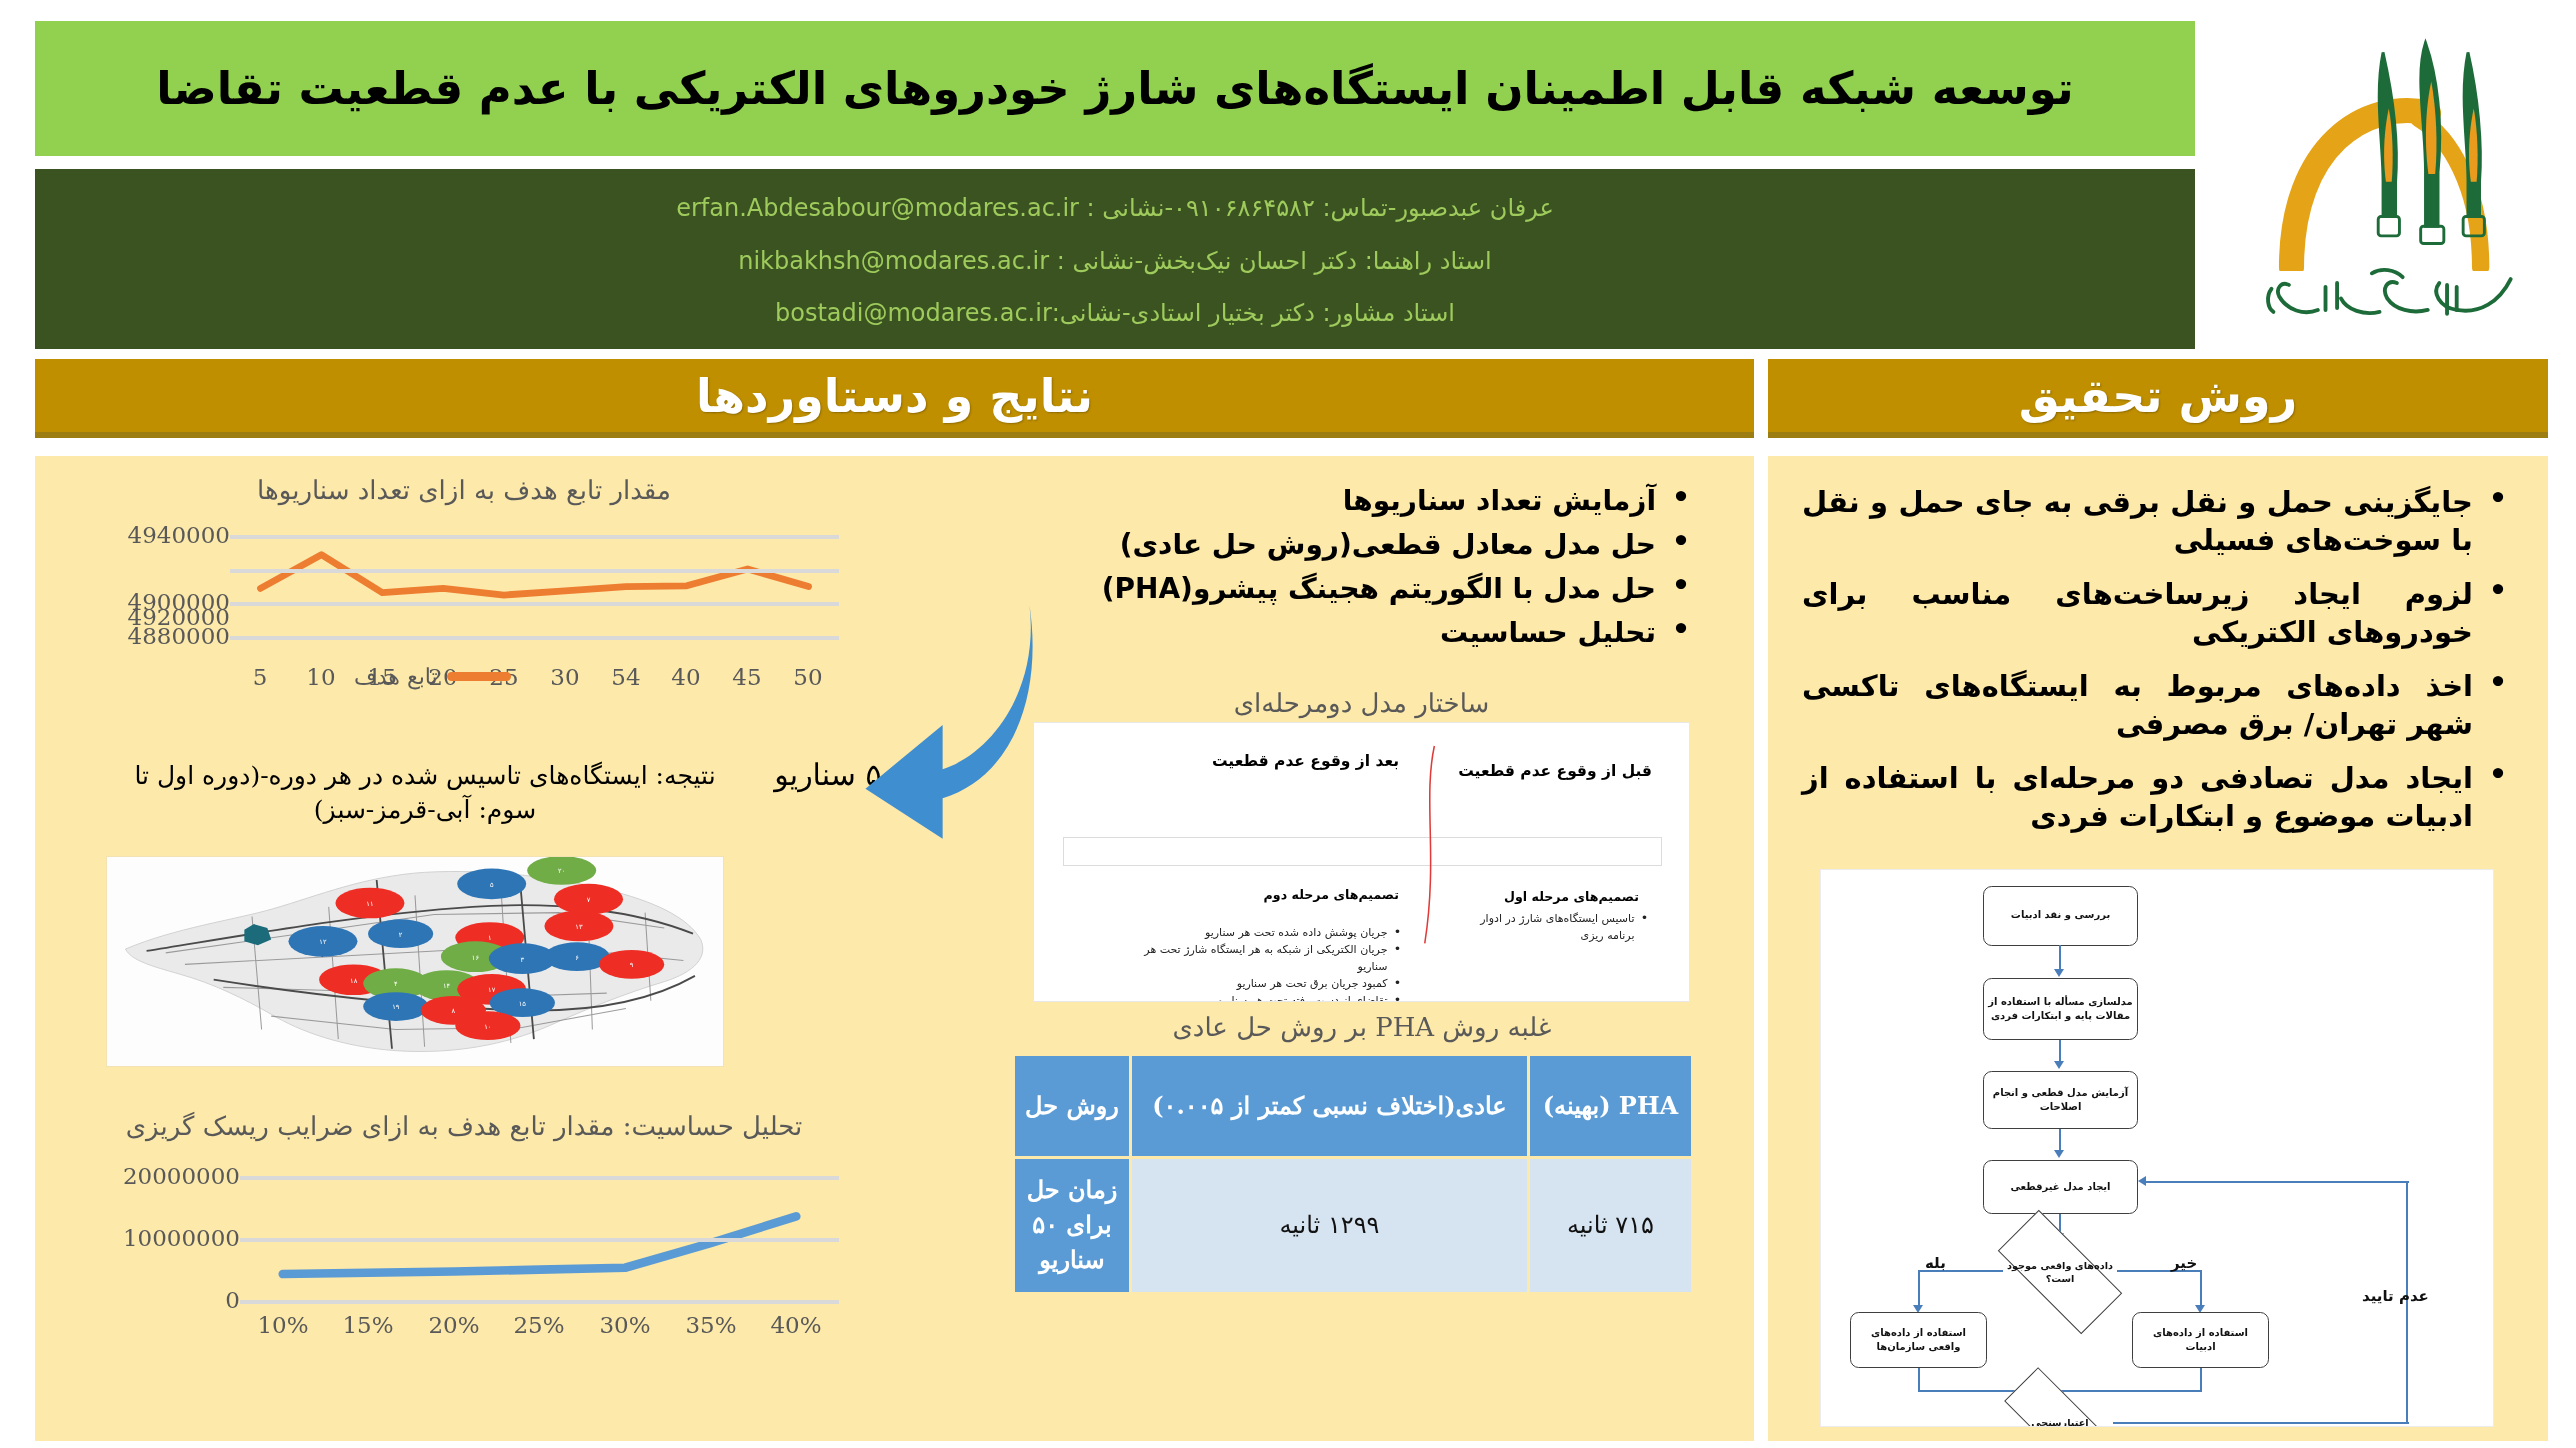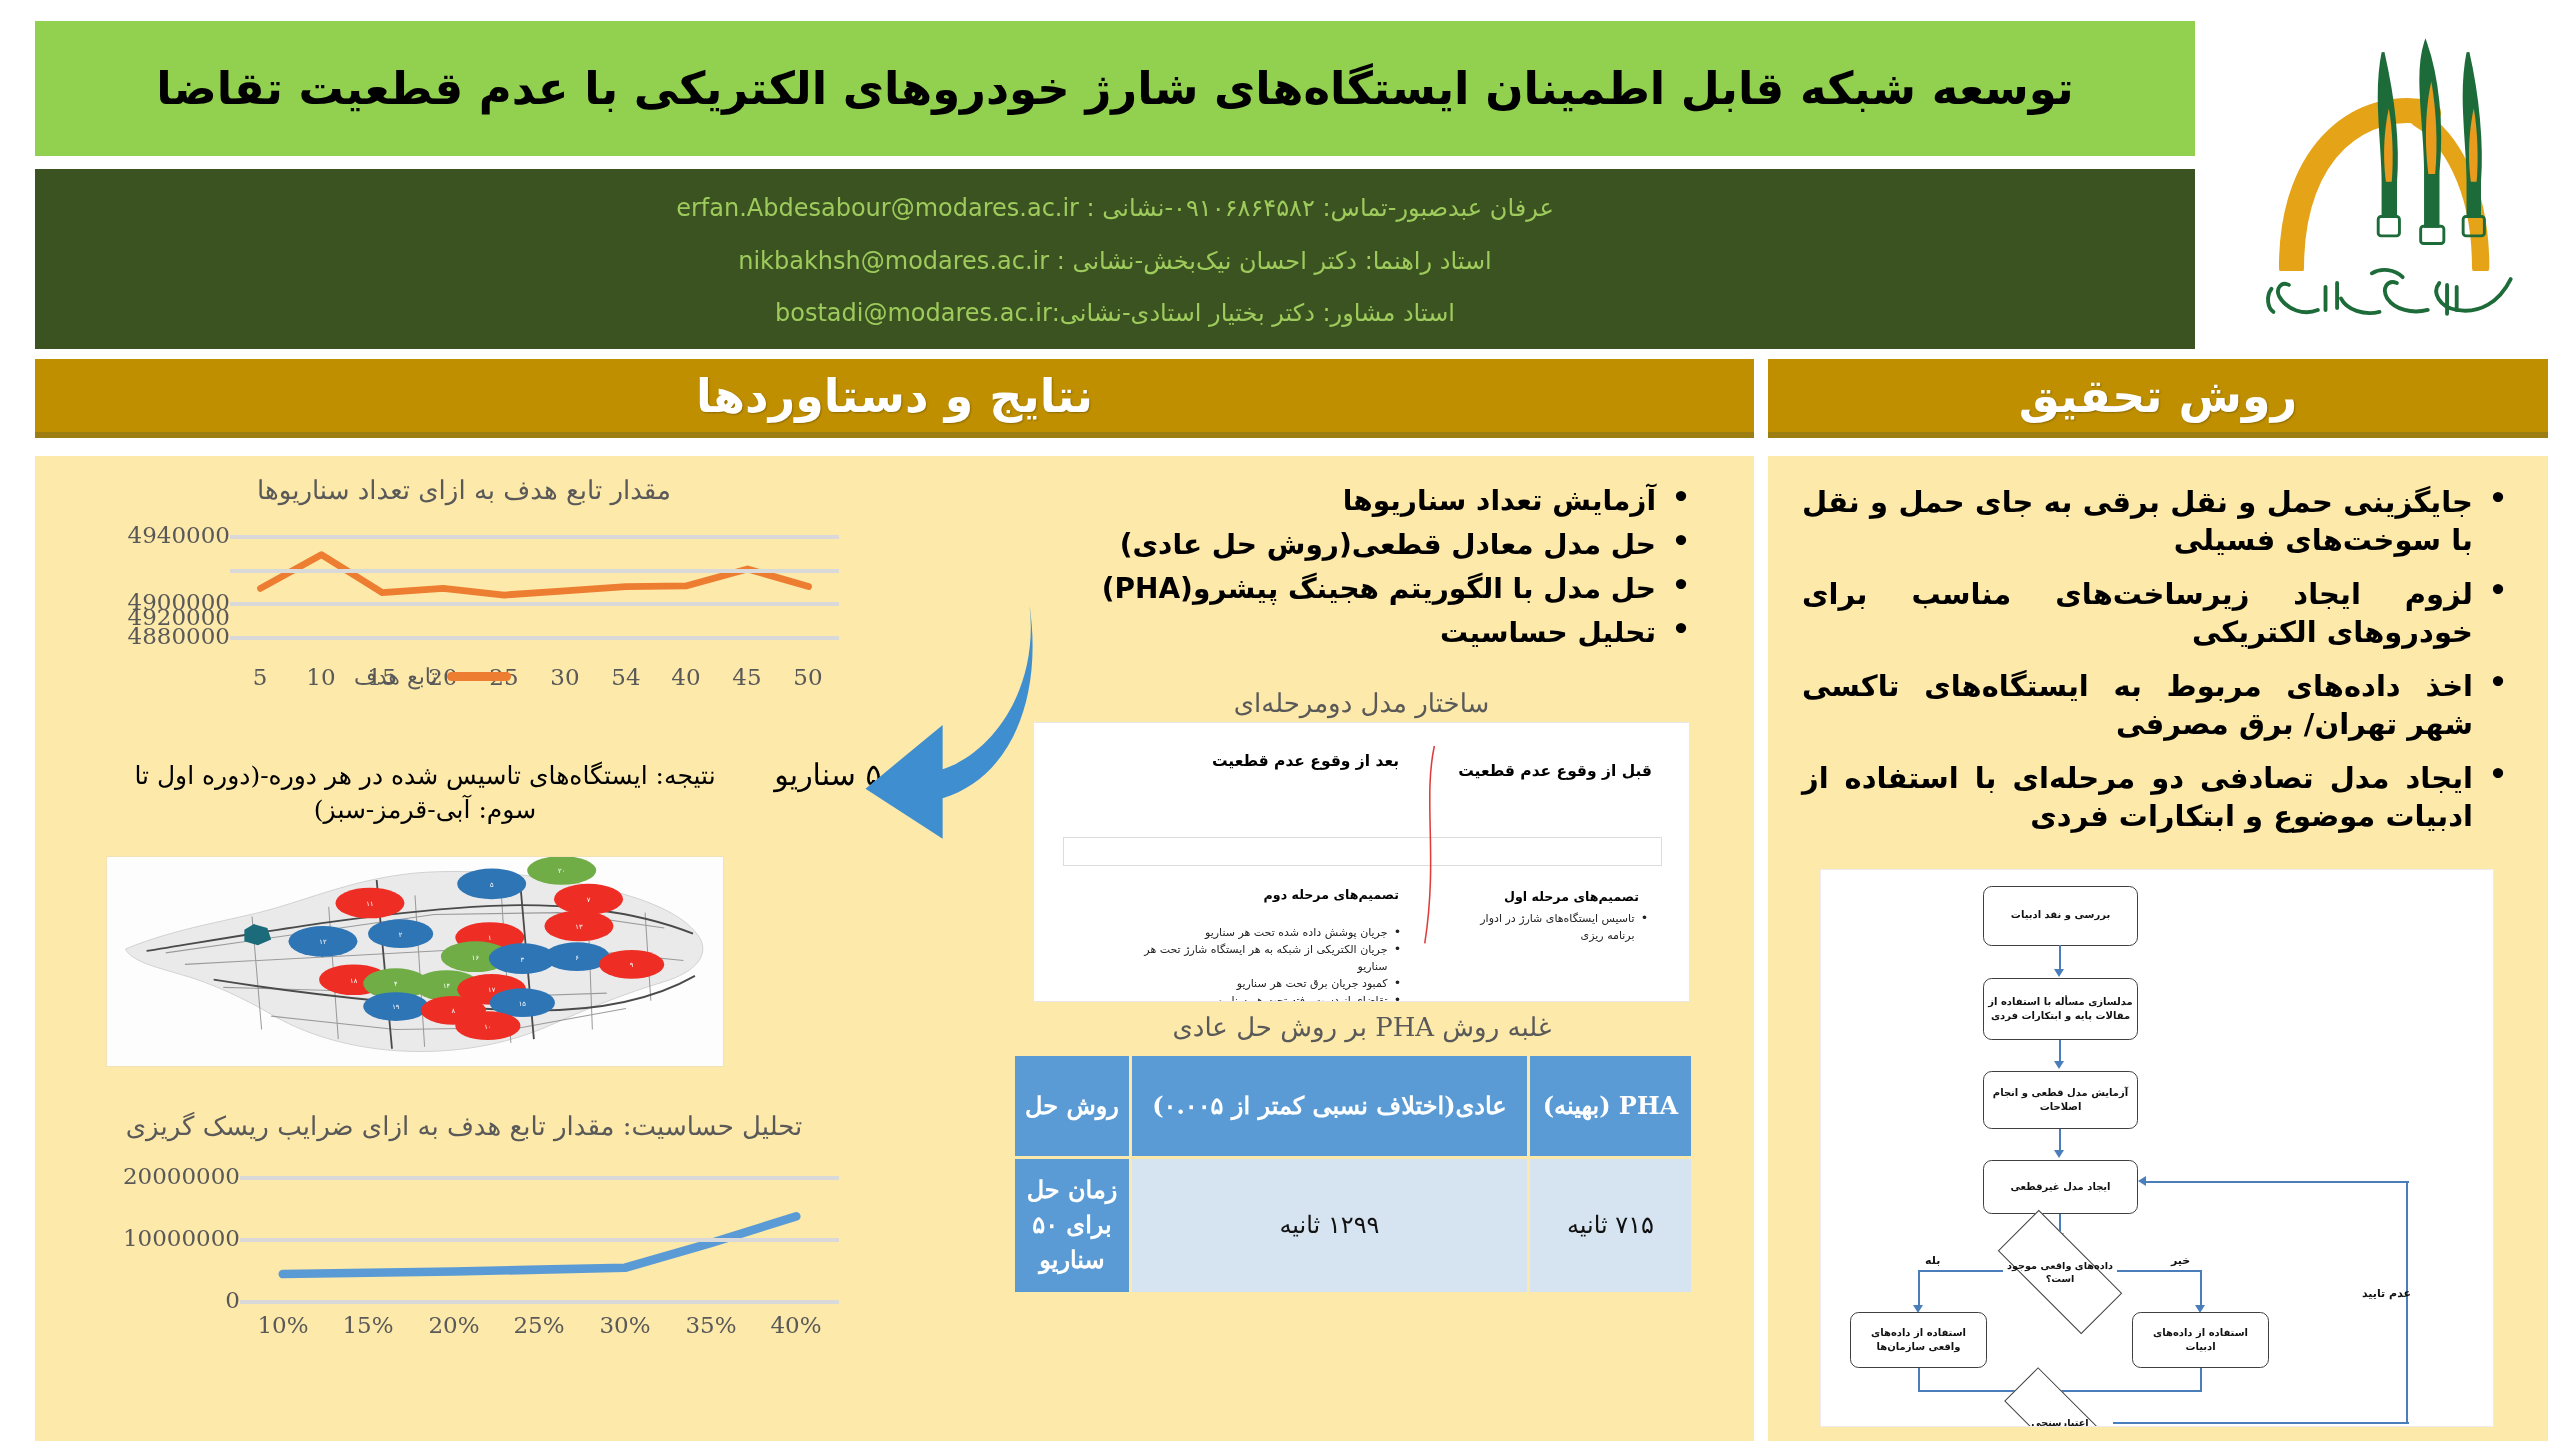--- a/index.html
+++ b/index.html
@@ -177,21 +177,21 @@
   .farrow { position:absolute; background:#4a7ebb; }
   .farrow-head {
     position:absolute; width:0; height:0;
     border-left: 5.8px solid transparent; border-right: 5.8px solid transparent;
     border-top: 8.7px solid #4a7ebb;
   }
   .farrow-head.left {
     border-top: 5.8px solid transparent; border-bottom: 5.8px solid transparent;
     border-right: 8.7px solid #4a7ebb; border-left: 0;
   }
-  .flabel { position:absolute; font-size: 11px; font-weight:bold; color:#111; direction:rtl; }
+  .flabel { position:absolute; font-size: 15px; font-weight:bold; color:#111; direction:rtl; }
 </style>
 </head>
 <body>
 
 <div class="poster">
 
   <div class="title-bar">
     <div class="title-text">توسعه شبکه قابل اطمینان ایستگاه‌های شارژ خودروهای الکتریکی با عدم قطعیت تقاضا</div>
   </div>
 

